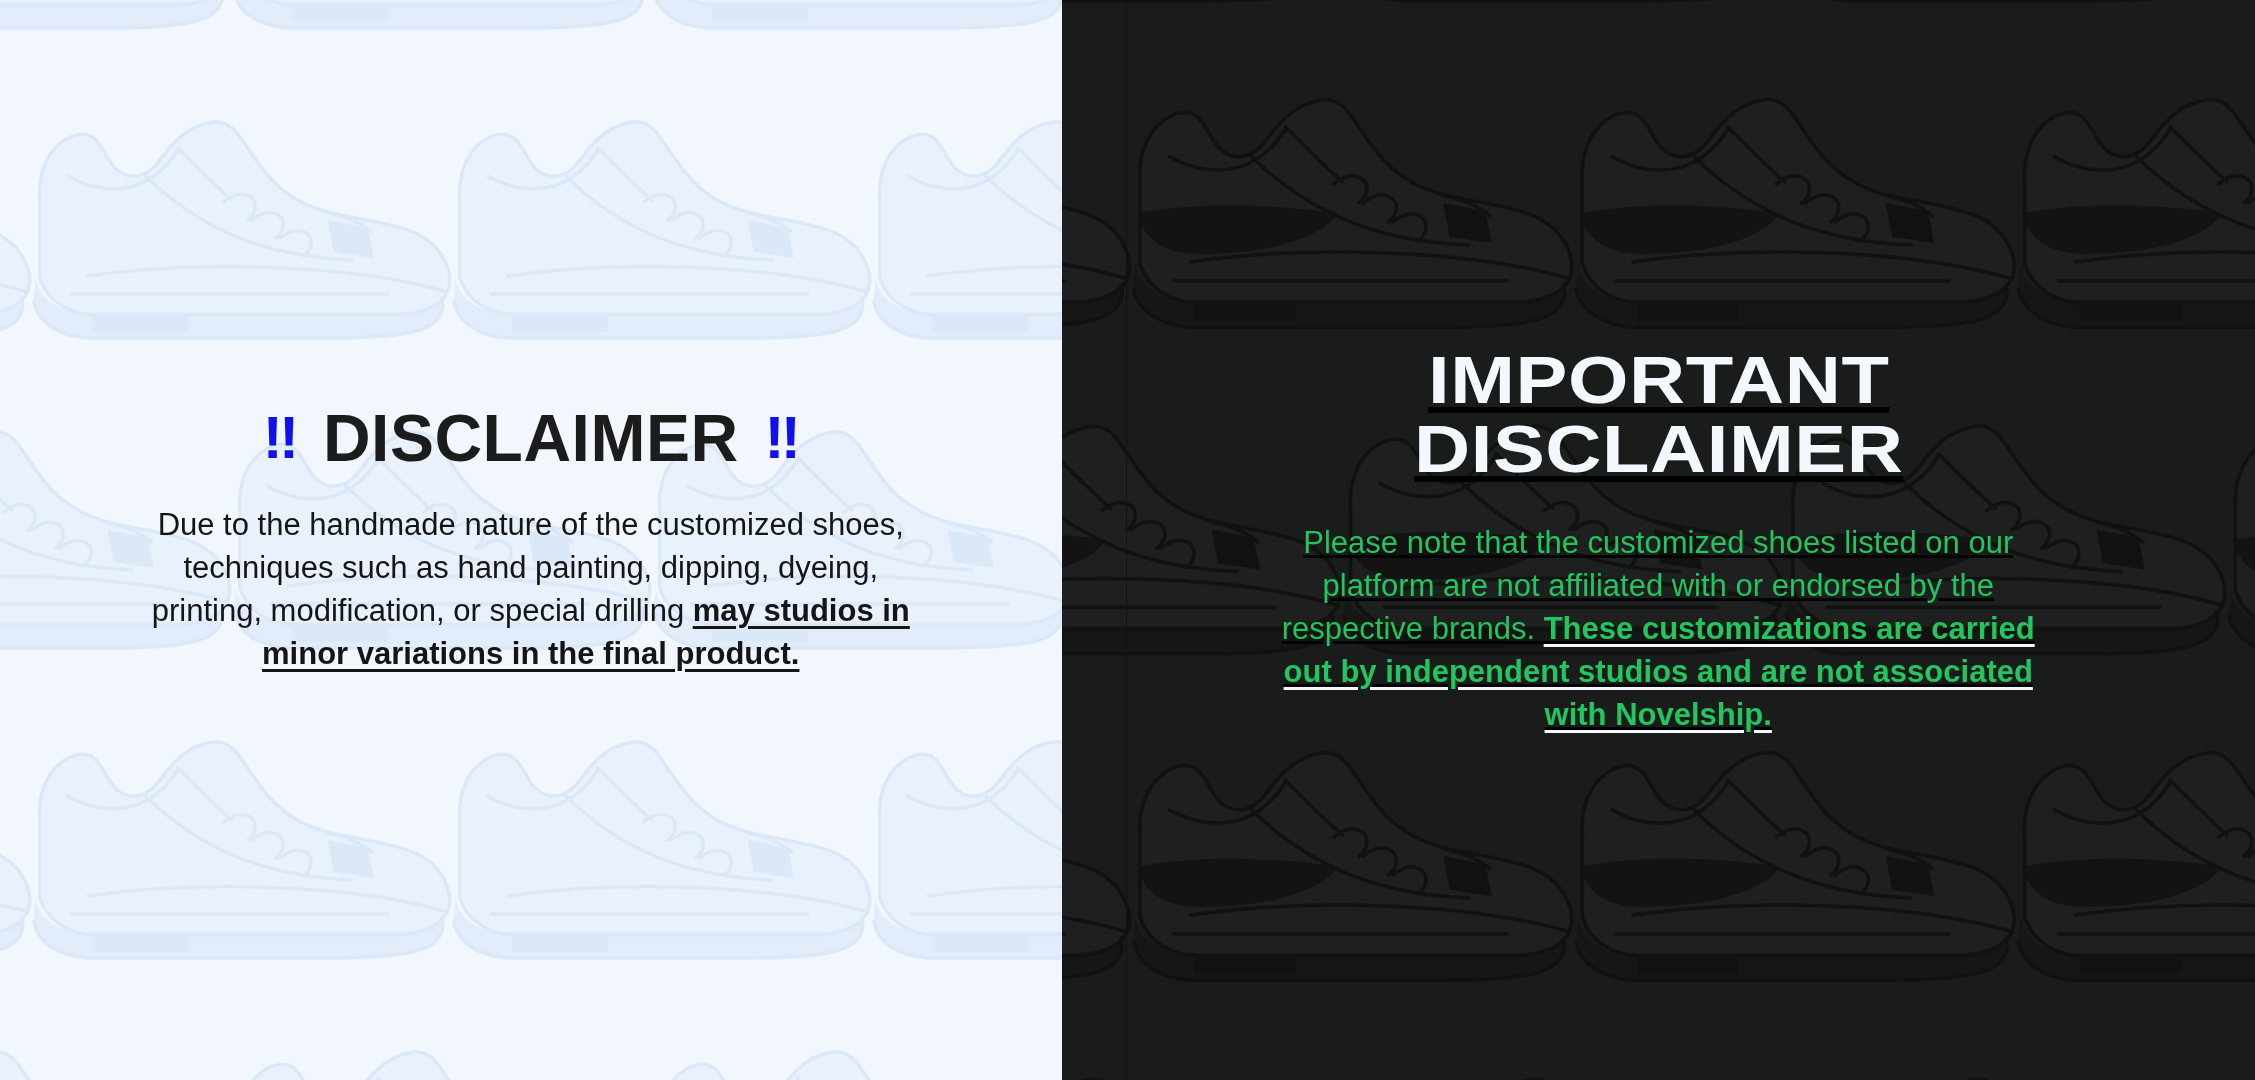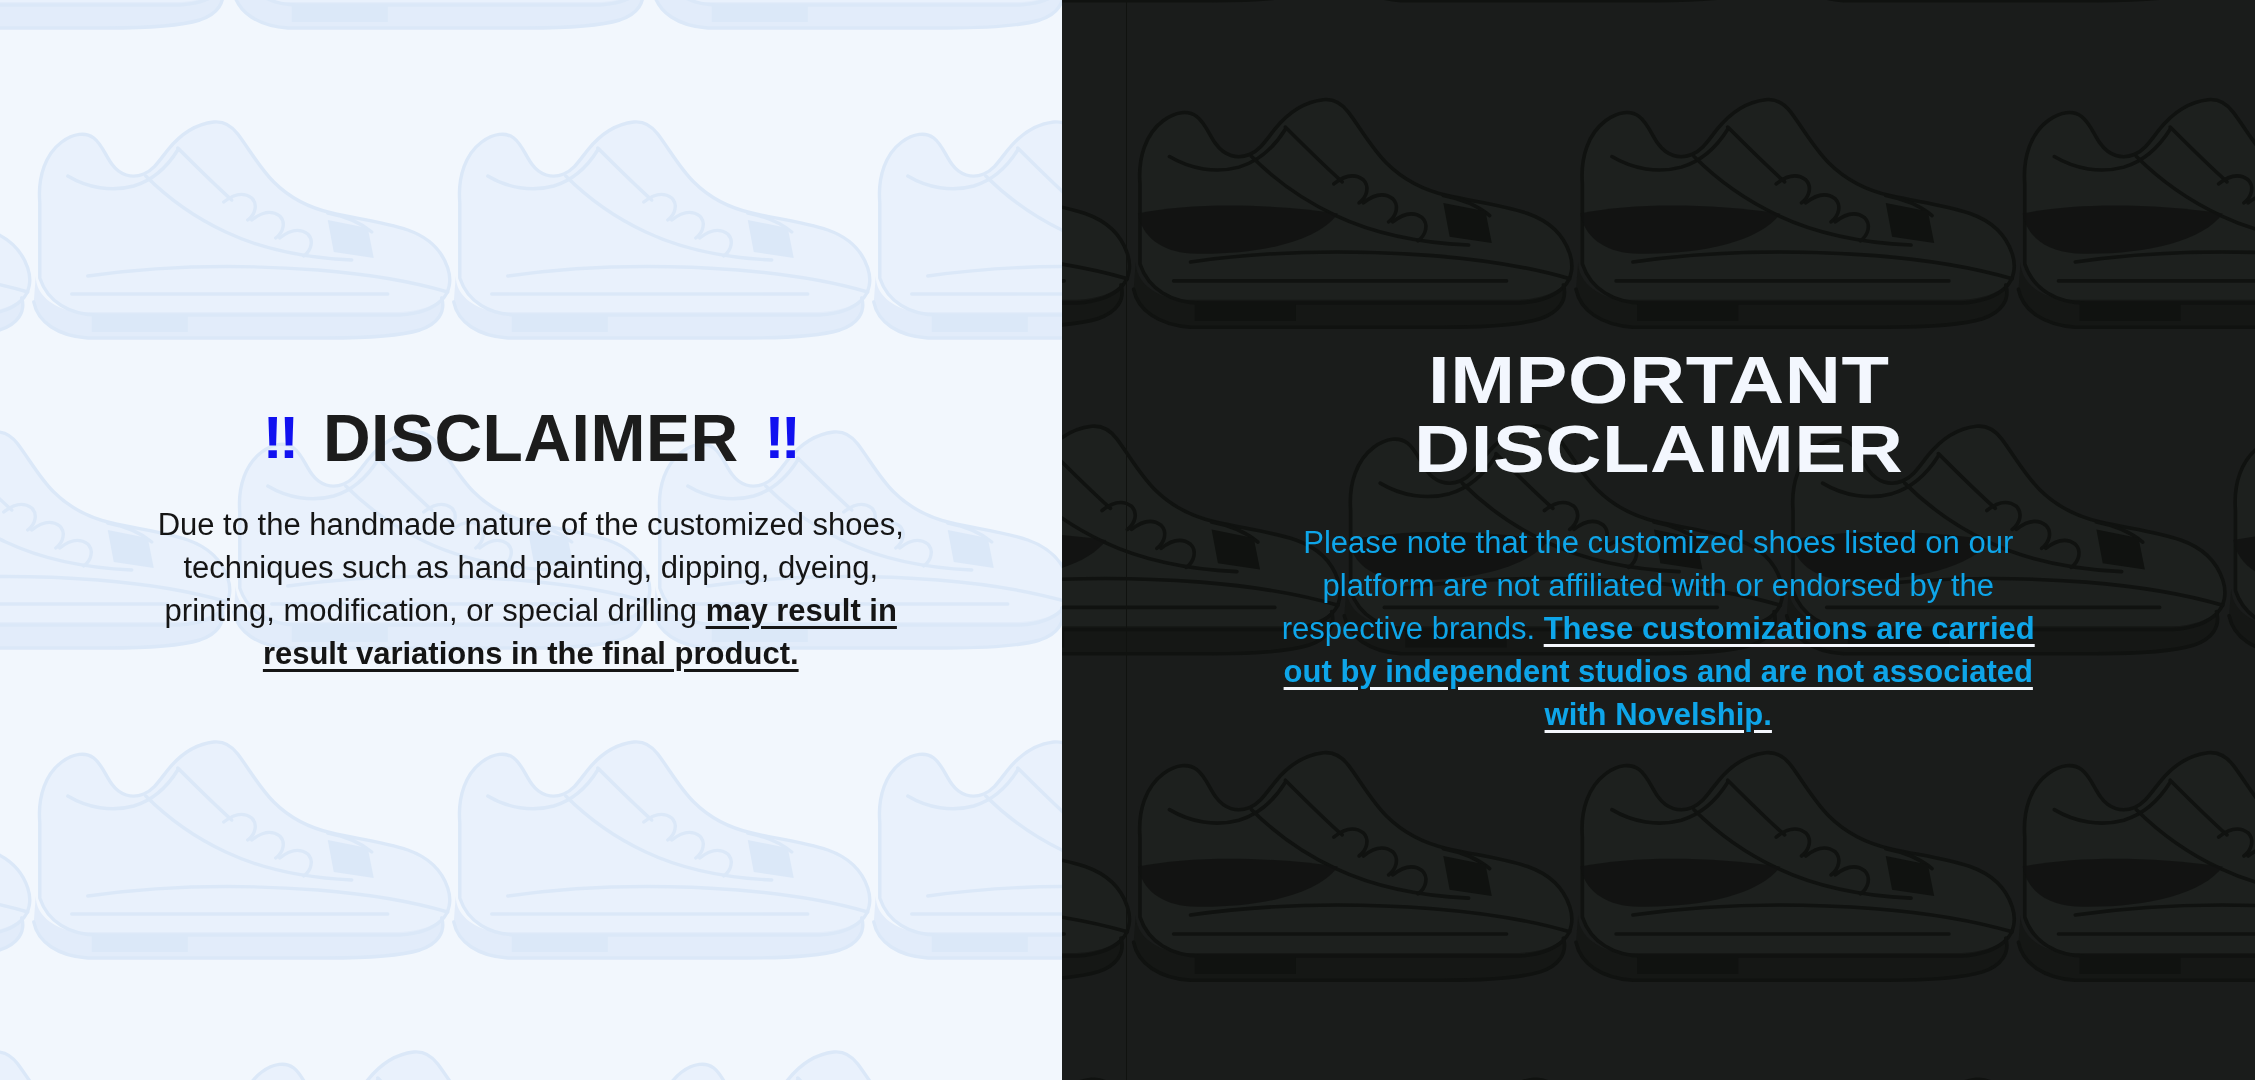--- a/index.html
+++ b/index.html
@@ -18,21 +18,21 @@
   
   .panel {
     position:relative;
     height:1080px;
     overflow:hidden;
     display:flex;
     align-items:center;
     justify-content:center;
   }
   .panel-left  { width:1126px; background:#f2f7fd; }
-  .panel-right { width:1266px; background:#1a1c1b; }
+  .panel-right { width:1266px; background:#1a1c1b;text-decoration:underline; }
 
   .pattern {
     position:absolute;
     inset:-80px -40px -80px -40px;
     pointer-events:none;
   }
   .pattern svg { display:block; width:100%; height:100%; }
 
   .content {
     position:relative;
@@ -77,21 +77,21 @@
   }
   .heading-right .hl { display:block; }
 
   
   .body-copy {
     font-size:31px;
     line-height:43px;
     font-weight:400;
   }
   .body-left  { color:#151515; max-width:790px; margin:0 auto; }
-  .body-right { color:#0ea5e9; max-width:800px; margin:0 auto; }
+  .body-right { color:#22c55e; max-width:800px; margin:0 auto; }
   .body-copy .em {
     font-weight:700;
     text-decoration:underline;
     text-underline-offset:5px;
     text-decoration-thickness:2.5px;
   }
   .body-left .em  { text-decoration-color:#151515; }
   .body-right .em { text-decoration-color:#f4f7fd; }
   .seam {
     position:absolute; top:0; left:1126px;
@@ -169,21 +169,21 @@
       </svg>
     </div>
 
     <div class="content">
       <h1 class="heading heading-left">
         <span class="bang">‼</span>
         <span>DISCLAIMER</span>
         <span class="bang">‼</span>
       </h1>
       <p class="body-copy body-left">
-        <span>Due to the handmade nature of the customized shoes, techniques such as hand painting, dipping, dyeing, printing, modification, or special drilling </span><span class="em">may result in result variations in the final product.</span>
+        <span>Due to the handmade nature of the customized shoes, techniques such as hand painting, dipping, dyeing, printing, modification, or special drilling </span><span class="em">may studios in minor variations in the final product.</span>
       </p>
     </div>
   </section>
 
   <section class="panel panel-right">
 
     <div class="pattern">
       <svg viewBox="0 0 1209 1240" preserveAspectRatio="xMidYMid slice" aria-hidden="true">
         <defs>
           <g id="sneakerD">

